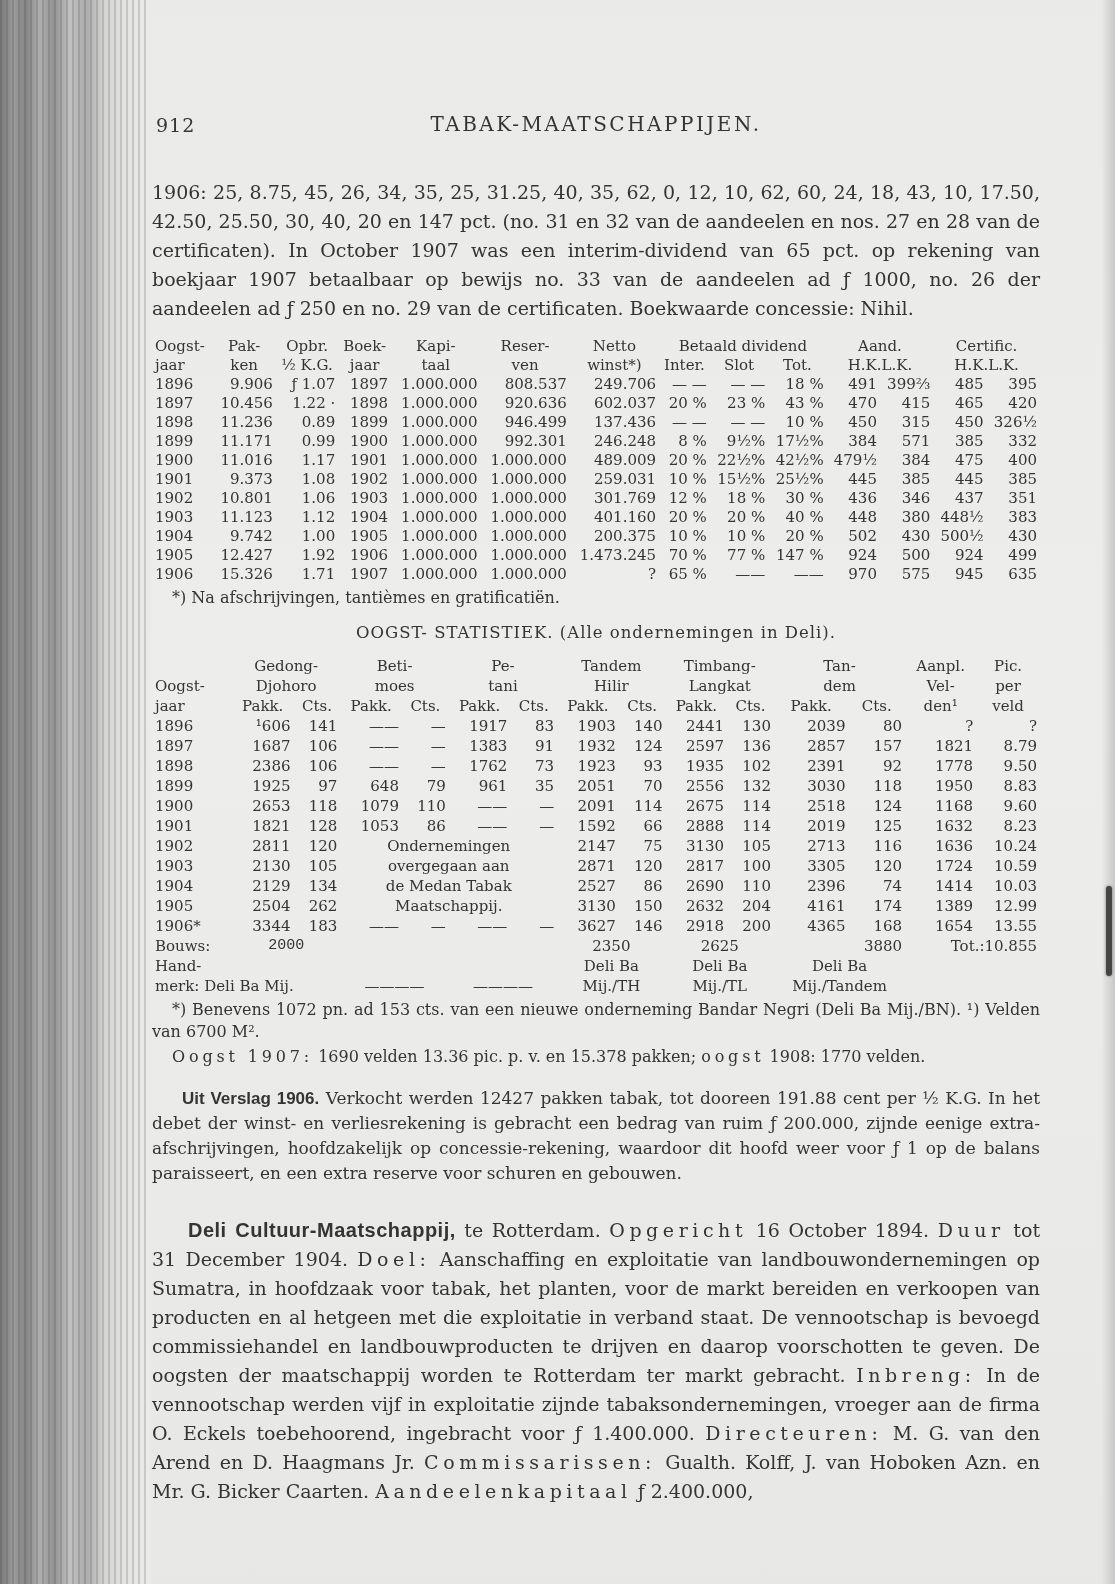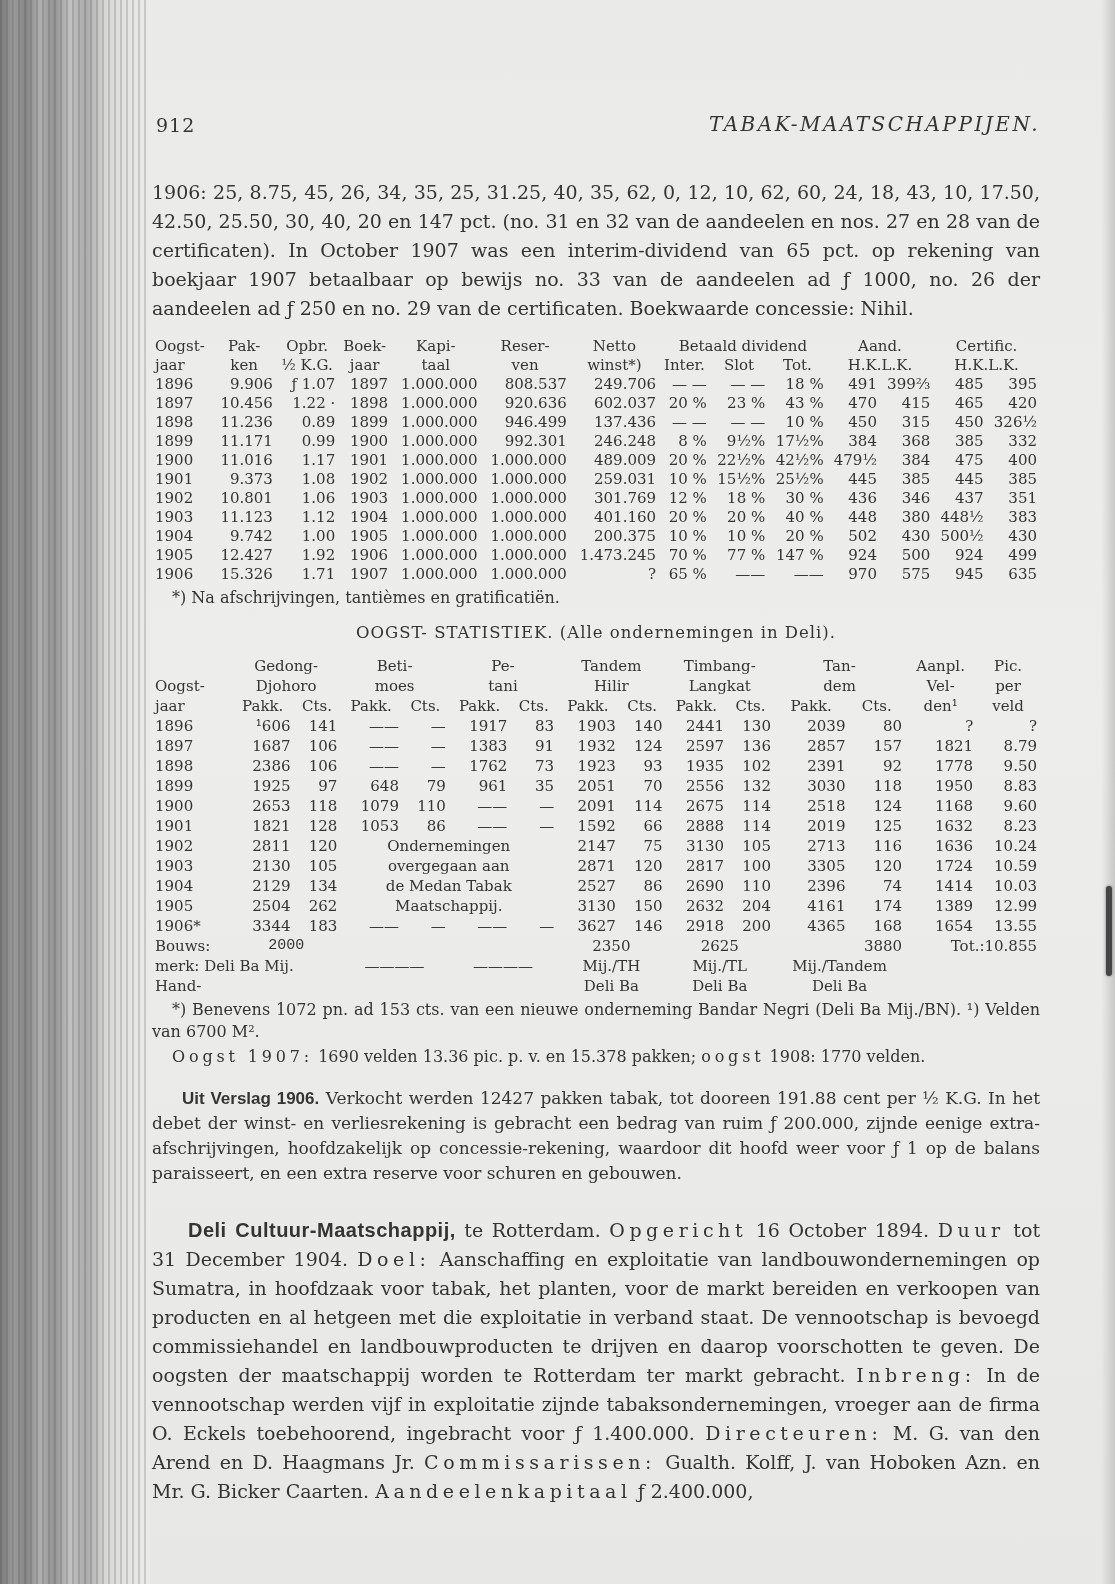--- a/index.html
+++ b/index.html
@@ -18,21 +18,21 @@
     position:absolute;right:0;top:0;bottom:0;width:14px;
     background:linear-gradient(270deg,#c8c8c6 0,rgba(235,235,233,0) 100%);
   }
   .edge-mark{
     position:absolute;right:3px;top:886px;width:6px;height:90px;
     background:#454545;border-radius:3px;box-shadow:0 0 3px rgba(0,0,0,.45);
   }
   .content{position:absolute;left:152px;top:112px;width:888px;}
   .pagehead{position:relative;height:32px;}
   .pagehead .num{position:absolute;left:4px;top:2px;font-size:19px;letter-spacing:1px;}
-  .pagehead .title{display:block;text-align:right;font-style:italic;font-size:20px;letter-spacing:2.5px;}
+  .pagehead .title{display:block;text-align:center;font-size:20px;letter-spacing:2.5px;}
   .intro{margin:34px 0 0 0;font-size:19px;line-height:29px;text-align:justify;}
   .tbl{border-collapse:collapse;width:100%;font-size:15px;margin-top:14px;}
   .tbl td{padding:0 3px;line-height:19px;white-space:nowrap;text-align:right;}
   .tbl thead td{text-align:center;}
   .tbl td:first-child, .tbl thead td:first-child{text-align:left;margin-top:36px;}
   .oogst-tbl td{line-height:20px;}
   .fnote{margin:3px 0 0 0;font-size:16px;line-height:22px;text-indent:20px;}
   .fnote.just{text-align:justify;}
   .oogst-title{margin:14px 0 0 0;text-align:center;font-size:16.5px;letter-spacing:1px;}
   .verslag{margin:18px 0 0 0;font-size:17px;line-height:25px;text-align:justify;text-indent:30px;}
@@ -141,21 +141,21 @@
             <td>11.171</td>
             <td>0.99</td>
             <td>1900</td>
             <td>1.000.000</td>
             <td>992.301</td>
             <td>246.248</td>
             <td>8 %</td>
             <td>9½%</td>
             <td>17½%</td>
             <td>384</td>
-            <td>368</td>
+            <td>571</td>
             <td>385</td>
             <td>332</td>
           </tr>
           <tr>
             <td>1900</td>
             <td>11.016</td>
             <td>1.17</td>
             <td>1901</td>
             <td>1.000.000</td>
             <td>1.000.000</td>
@@ -491,38 +491,38 @@
             <td>Bouws:</td>
             <td colspan="2" style="text-align: center; font-family: Liberation Mono, monospace;">2000</td>
             <td colspan="2"></td>
             <td colspan="2"></td>
             <td colspan="2" style="text-align: center;">2350</td>
             <td colspan="2" style="text-align: center;">2625</td>
             <td colspan="2" style="text-align: right;">3880</td>
             <td colspan="2" style="text-align: right;">Tot.:10.855</td>
           </tr>
           <tr>
+            <td>Hand-</td>
+            <td colspan="2"></td>
+            <td colspan="2"></td>
+            <td colspan="2"></td>
+            <td colspan="2" style="text-align: center;">Deli Ba</td>
+            <td colspan="2" style="text-align: center;">Deli Ba</td>
+            <td colspan="2" style="text-align: center;">Deli Ba</td>
+            <td colspan="2"></td>
+          </tr>
+          <tr>
             <td colspan="3" style="text-align: left;">merk: Deli Ba Mij.</td>
             <td colspan="2" style="text-align: center;">————</td>
             <td colspan="2" style="text-align: center;">————</td>
             <td colspan="2" style="text-align: center;">Mij./TH</td>
             <td colspan="2" style="text-align: center;">Mij./TL</td>
             <td colspan="2" style="text-align: center;">Mij./Tandem</td>
             <td colspan="2"></td>
           </tr>
-          <tr>
-            <td>Hand-</td>
-            <td colspan="2"></td>
-            <td colspan="2"></td>
-            <td colspan="2"></td>
-            <td colspan="2" style="text-align: center;">Deli Ba</td>
-            <td colspan="2" style="text-align: center;">Deli Ba</td>
-            <td colspan="2" style="text-align: center;">Deli Ba</td>
-            <td colspan="2"></td>
-          </tr>
         </tbody>
       </table>
     <p class="fnote just">*) Benevens 1072 pn. ad 153 cts. van een nieuwe onderneming Bandar Negri (Deli Ba Mij./BN). ¹) Velden van 6700 M².</p>
     <p class="fnote"><span class="seg-spaced">Oogst 1907:</span><span class="seg-normal"> 1690 velden 13.36 pic. p. v. en 15.378 pakken; </span><span class="seg-spaced">oogst</span><span class="seg-normal"> 1908: 1770 velden.</span></p>
 
     <p class="verslag"><span class="seg-bold">Uit Verslag 1906.</span><span class="seg-normal"> Verkocht werden 12427 pakken tabak, tot dooreen 191.88 cent per ½ K.G. In het debet der winst- en verliesrekening is gebracht een bedrag van ruim ƒ 200.000, zijnde eenige extra-afschrijvingen, hoofdzakelijk op concessie-rekening, waardoor dit hoofd weer voor ƒ 1 op de balans paraisseert, en een extra reserve voor schuren en gebouwen.</span></p>
 
     <p class="deli"><span class="seg-bold">Deli Cultuur-Maatschappij,</span><span class="seg-normal"> te Rotterdam. </span><span class="seg-spaced">Opgericht</span><span class="seg-normal"> 16 October 1894. </span><span class="seg-spaced">Duur</span><span class="seg-normal"> tot 31 December 1904. </span><span class="seg-spaced">Doel:</span><span class="seg-normal"> Aanschaffing en exploitatie van landbouwondernemingen op Sumatra, in hoofdzaak voor tabak, het planten, voor de markt bereiden en verkoopen van producten en al hetgeen met die exploitatie in verband staat. De vennootschap is bevoegd commissiehandel en landbouwproducten te drijven en daarop voorschotten te geven. De oogsten der maatschappij worden te Rotterdam ter markt gebracht. </span><span class="seg-spaced">Inbreng:</span><span class="seg-normal"> In de vennootschap werden vijf in exploitatie zijnde tabaksondernemingen, vroeger aan de firma O. Eckels toebehoorend, ingebracht voor ƒ 1.400.000. </span><span class="seg-spaced">Directeuren:</span><span class="seg-normal"> M. G. van den Arend en D. Haagmans Jr. </span><span class="seg-spaced">Commissarissen:</span><span class="seg-normal"> Gualth. Kolff, J. van Hoboken Azn. en Mr. G. Bicker Caarten. </span><span class="seg-spaced">Aandeelenkapitaal</span><span class="seg-normal"> ƒ 2.400.000,</span></p>
   </div>
 </div>

